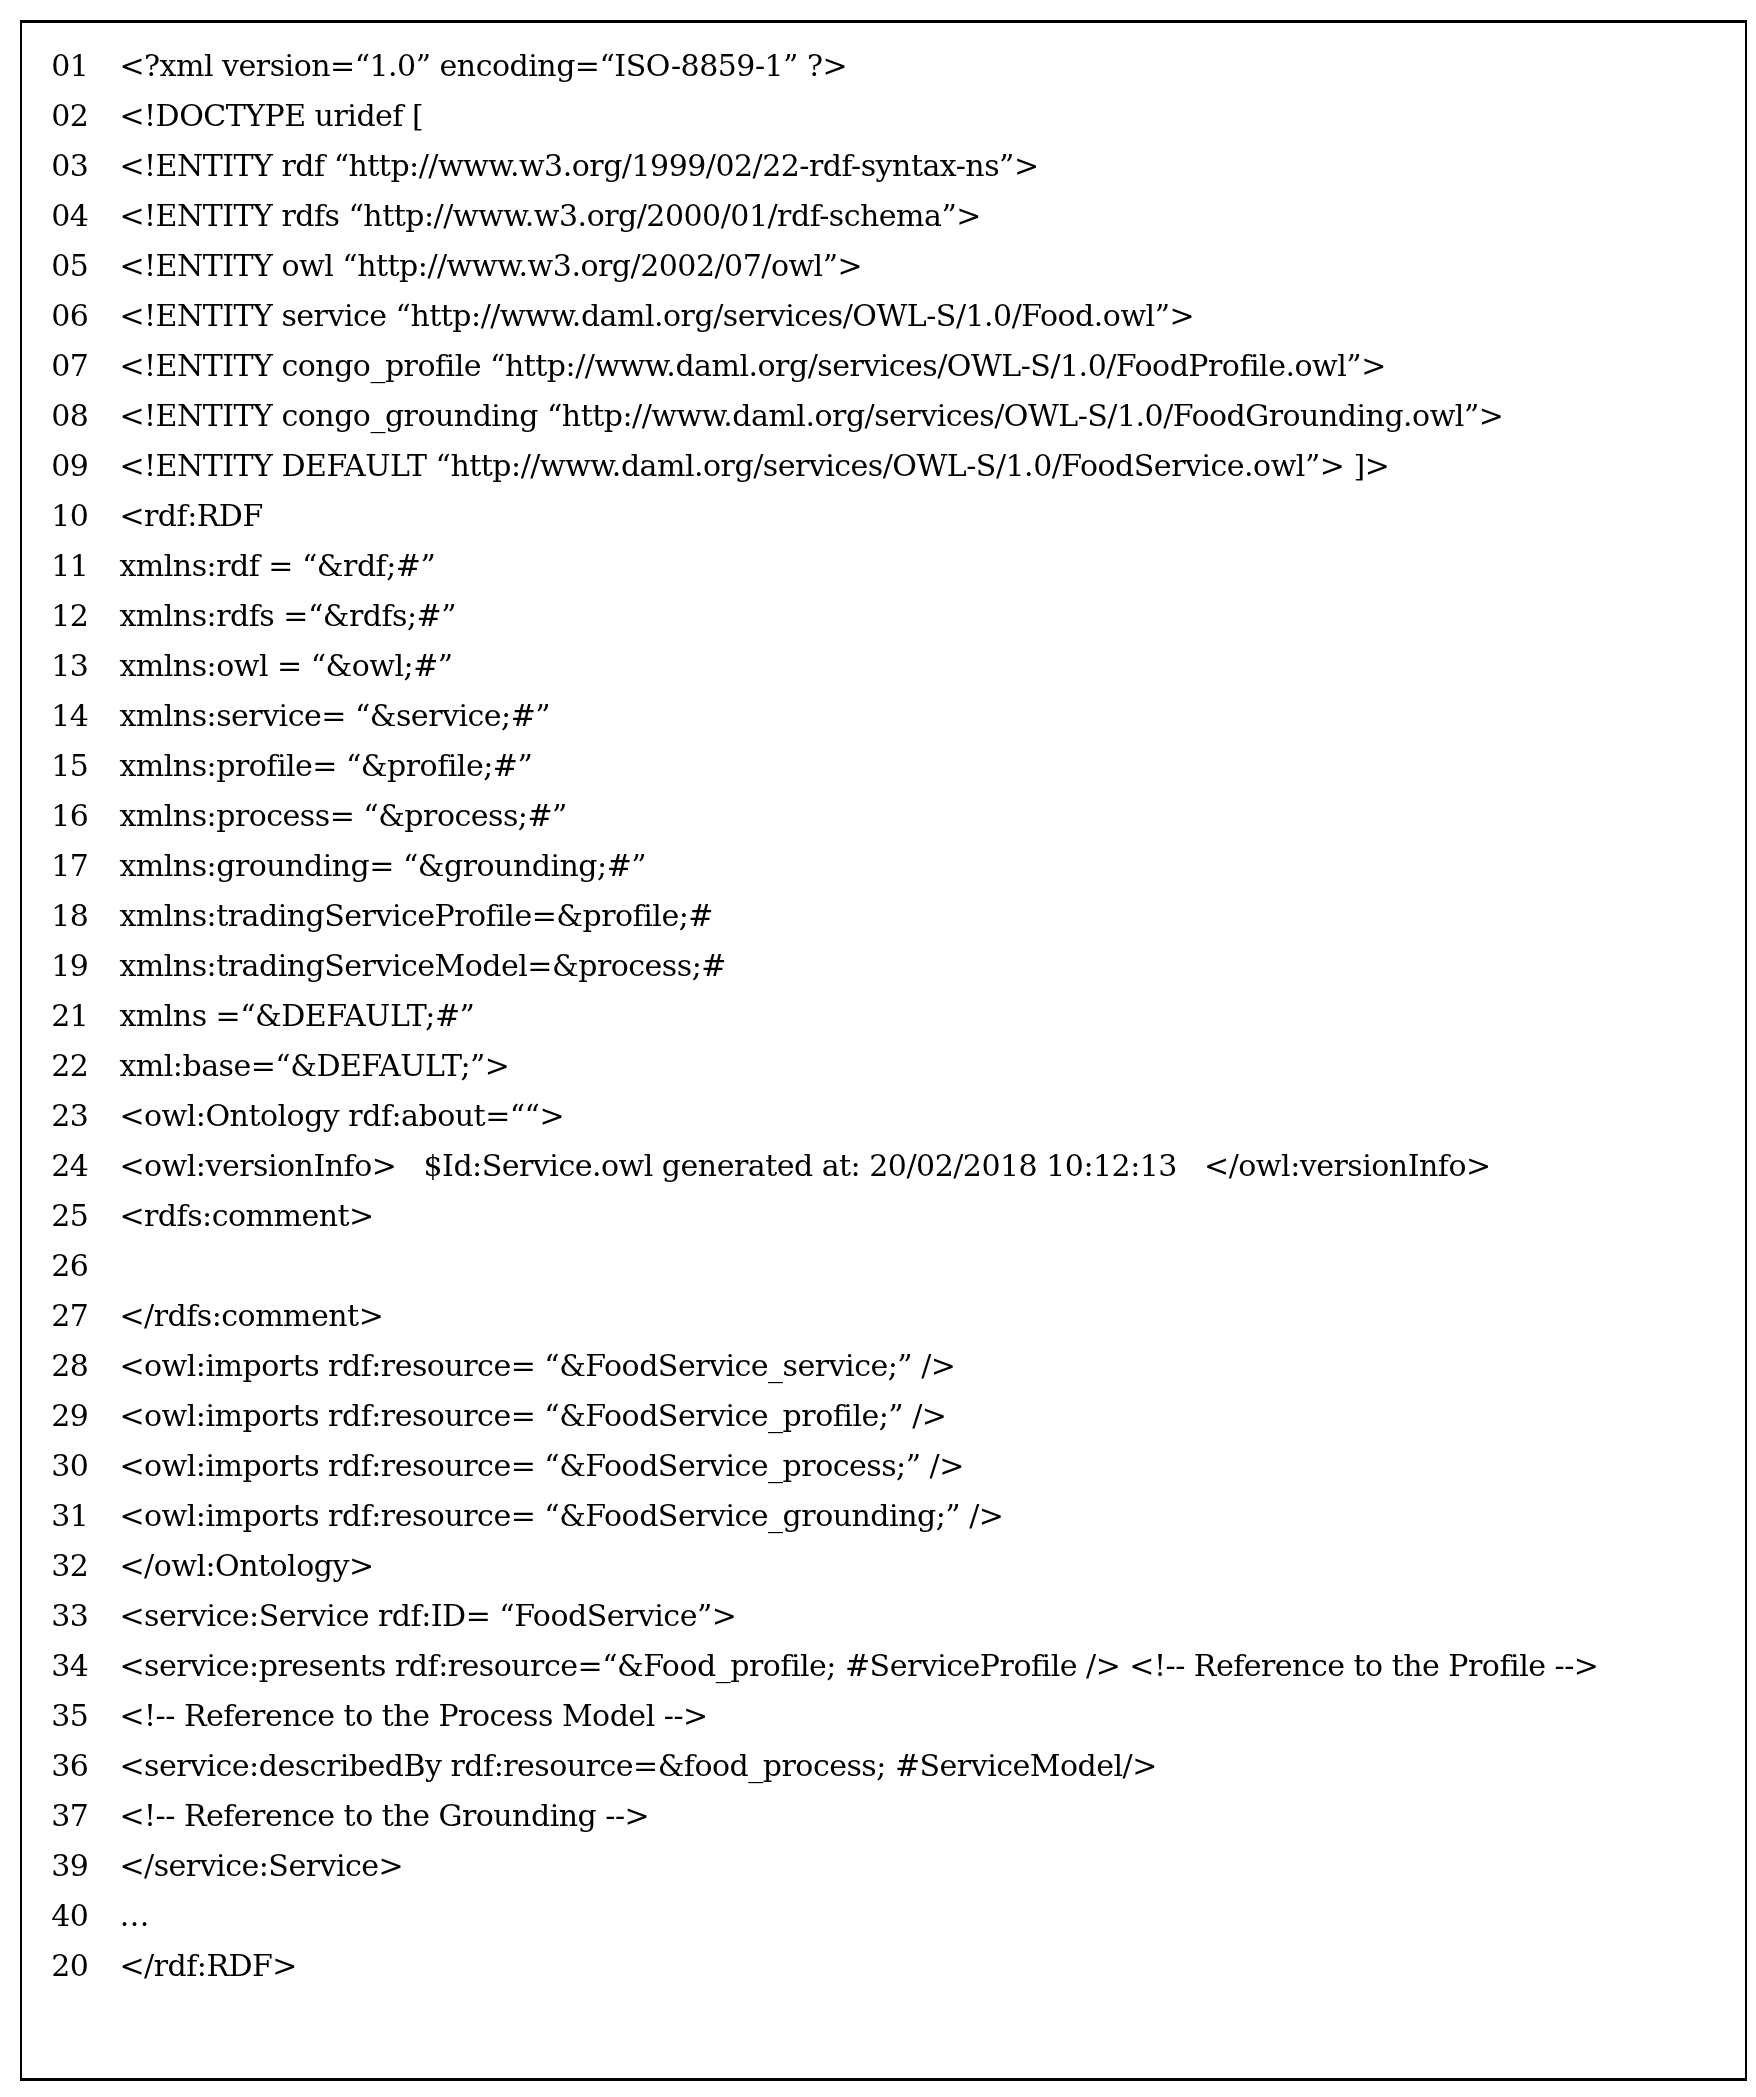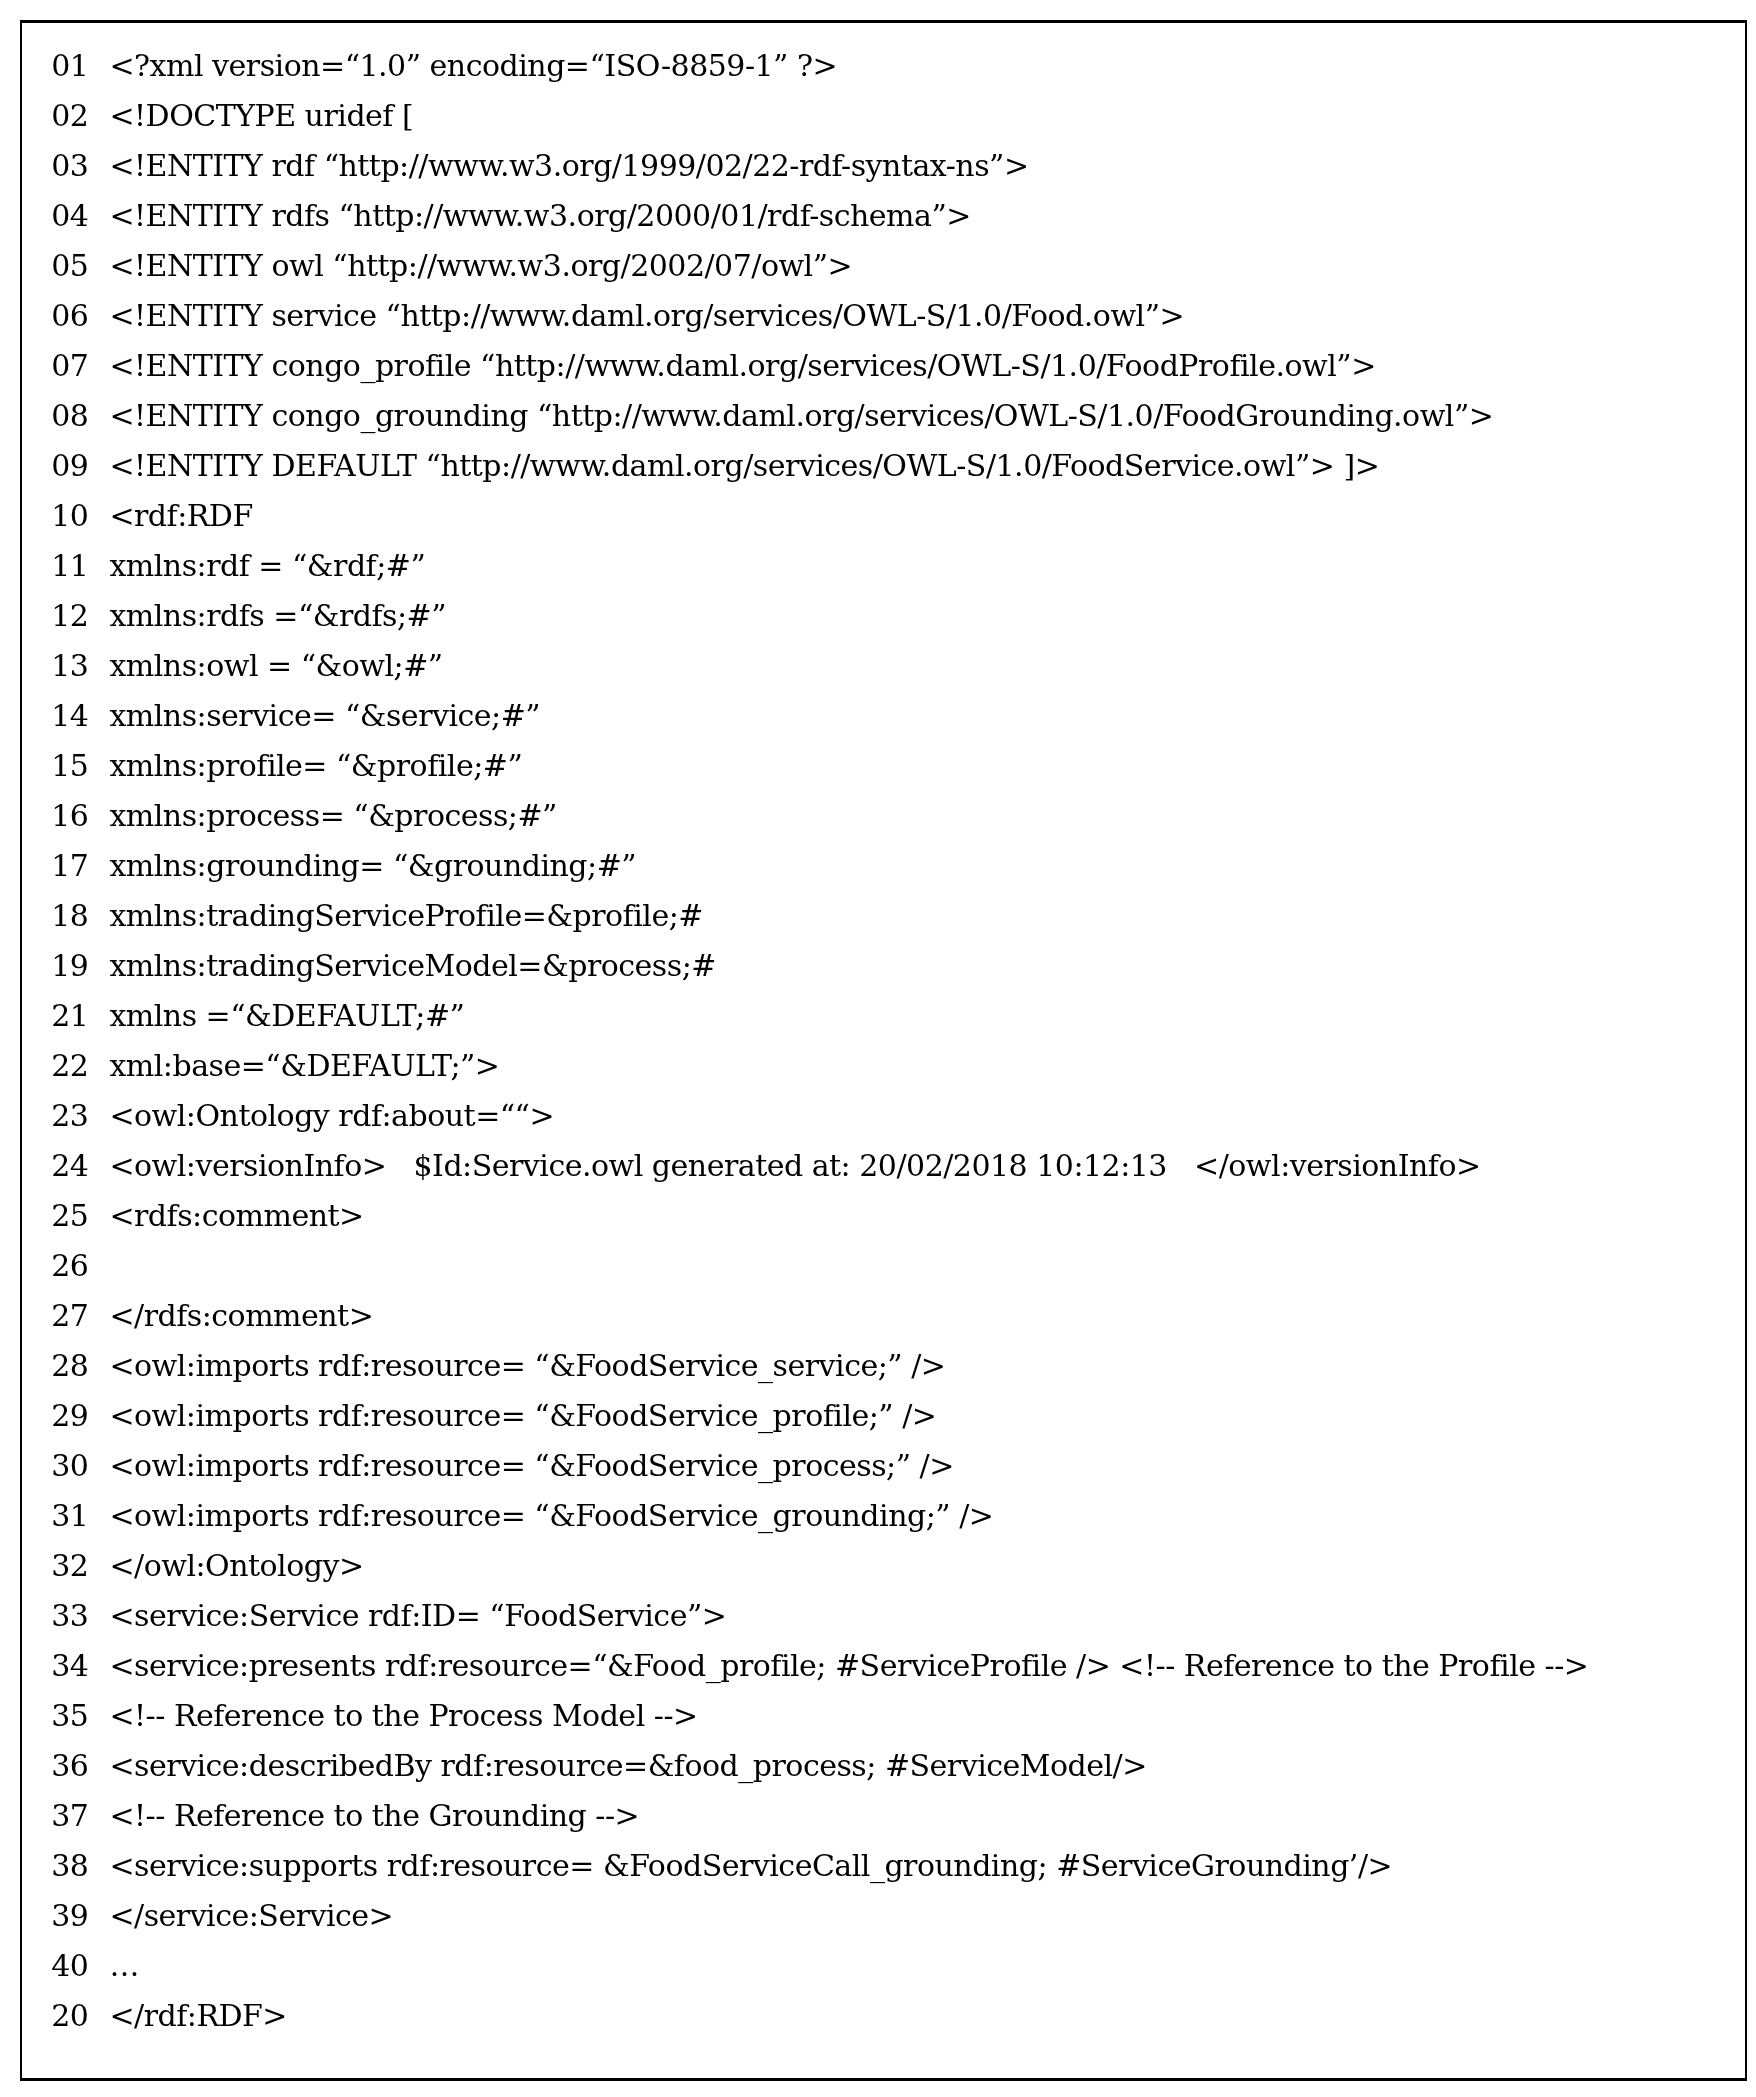--- a/index.html
+++ b/index.html
@@ -26,21 +26,21 @@
     white-space: pre;
     letter-spacing: -0.5px;
   }
   .num {
     position: absolute;
     left: 19.4px;
     width: 56px;
   }
   .code {
     position: absolute;
-    left: 87px;
+    left: 97px;
   }
 </style>
 </head>
 <body>
 
 <div class="listing" id="listing">
     <div class="row"><span class="num">01</span><span class="code">&lt;?xml version=“1.0” encoding=“ISO-8859-1” ?&gt;</span></div>
     <div class="row"><span class="num">02</span><span class="code">&lt;!DOCTYPE uridef [</span></div>
     <div class="row"><span class="num">03</span><span class="code">&lt;!ENTITY rdf “http://www.w3.org/1999/02/22-rdf-syntax-ns”&gt;</span></div>
     <div class="row"><span class="num">04</span><span class="code">&lt;!ENTITY rdfs “http://www.w3.org/2000/01/rdf-schema”&gt;</span></div>
@@ -69,18 +69,17 @@
     <div class="row"><span class="num">28</span><span class="code">&lt;owl:imports rdf:resource= “&amp;FoodService_service;” /&gt;</span></div>
     <div class="row"><span class="num">29</span><span class="code">&lt;owl:imports rdf:resource= “&amp;FoodService_profile;” /&gt;</span></div>
     <div class="row"><span class="num">30</span><span class="code">&lt;owl:imports rdf:resource= “&amp;FoodService_process;” /&gt;</span></div>
     <div class="row"><span class="num">31</span><span class="code">&lt;owl:imports rdf:resource= “&amp;FoodService_grounding;” /&gt;</span></div>
     <div class="row"><span class="num">32</span><span class="code">&lt;/owl:Ontology&gt;</span></div>
     <div class="row"><span class="num">33</span><span class="code">&lt;service:Service rdf:ID= “FoodService”&gt;</span></div>
     <div class="row"><span class="num">34</span><span class="code">&lt;service:presents rdf:resource=“&amp;Food_profile; #ServiceProfile /&gt; &lt;!-- Reference to the Profile --&gt;</span></div>
     <div class="row"><span class="num">35</span><span class="code">&lt;!-- Reference to the Process Model --&gt;</span></div>
     <div class="row"><span class="num">36</span><span class="code">&lt;service:describedBy rdf:resource=&amp;food_process; #ServiceModel/&gt;</span></div>
     <div class="row"><span class="num">37</span><span class="code">&lt;!-- Reference to the Grounding --&gt;</span></div>
-    <div class="row"><span class="num">38</span><span class="code">&lt;service:supports rdf:resource= &amp;FoodServiceCall_grounding; #ServiceGrounding’/&gt;</span></div>
     <div class="row"><span class="num">39</span><span class="code">&lt;/service:Service&gt;</span></div>
     <div class="row"><span class="num">40</span><span class="code">…</span></div>
     <div class="row"><span class="num">20</span><span class="code">&lt;/rdf:RDF&gt;</span></div>
   </div>
 
 
 </body></html>

